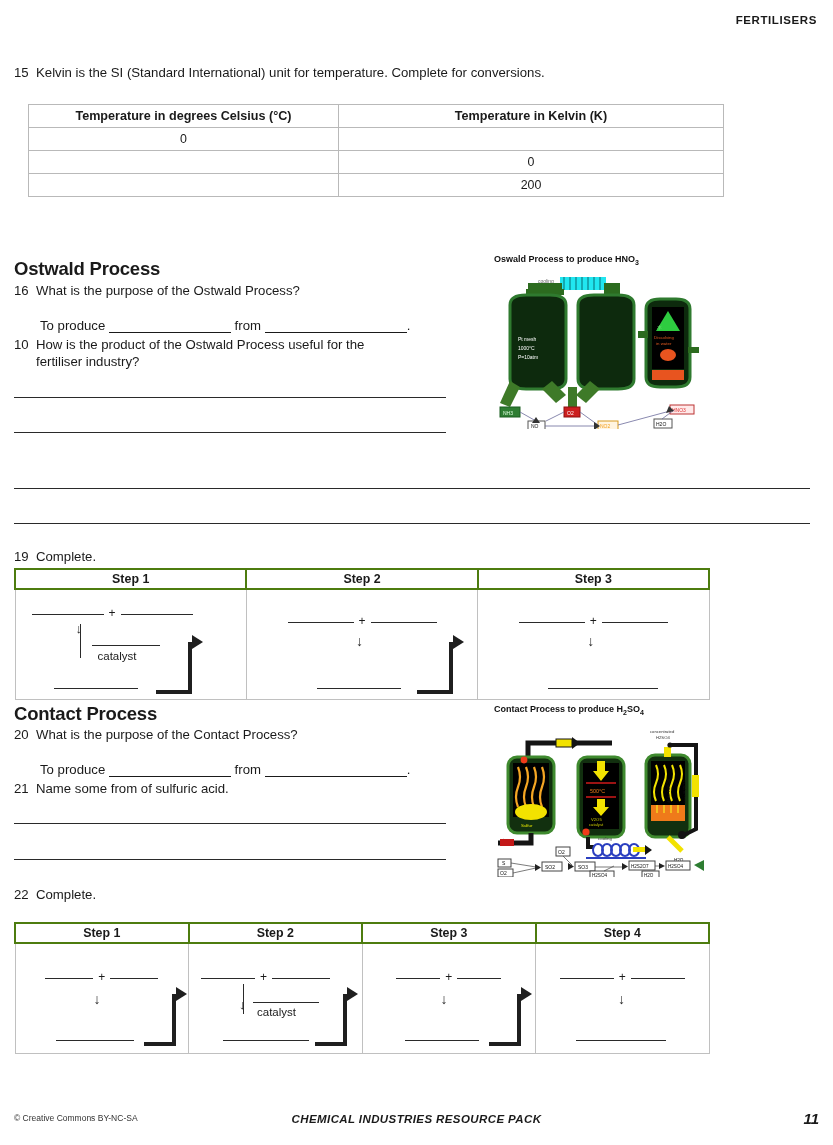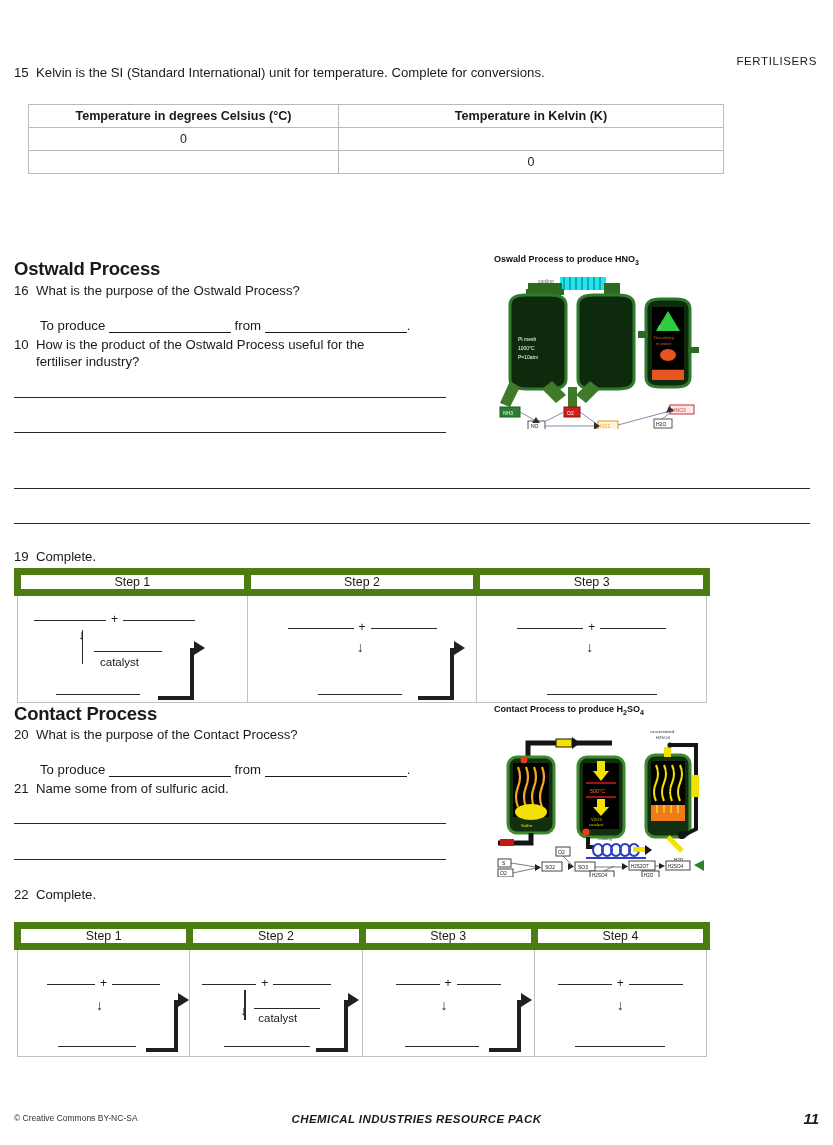--- a/index.html
+++ b/index.html
@@ -7,23 +7,22 @@
     width: 833px; height: 1145px;
     background: #ffffff;
     font-family: "Liberation Sans", sans-serif;
     color: #1a1a1a;
   }
   .page { position: relative; width: 833px; height: 1145px; overflow: hidden; }
 
   
   .hdr {
     position: absolute; top: 14px; right: 16px;
-    font-size: 11.5px; font-weight: normal; letter-spacing: .6px;
+    font-size: 11.5px; font-weight: bold; letter-spacing: .6px;
     color: #1a1a1a;
-    margin-top: 41px;
   }
 
   
   .q { position: absolute; font-size: 13.2px; line-height: 17px; }
   .qnum { display: inline-block; width: 22px; }
   .qtxt { display: inline; }
 
   
   .ktable {
     position: absolute; left: 28px; top: 104px;
@@ -57,22 +56,22 @@
   .diagtitle sub { font-size: 7px; }
   .diagbody { position: relative; }
 
   
   .steptable {
     position: absolute; left: 14px; width: 696px;
     border-collapse: collapse; border: 1px solid #c0c0c0;
     table-layout: fixed;
   }
   .steptable th {
-    border: 7px solid #4d7c0f; height: 20px;
-    font-size: 12.4px; font-weight: normal; text-align: center;
+    border: 2px solid #4d7c0f; height: 20px;
+    font-size: 12.4px; font-weight: bold; text-align: center;
   }
   .steptable td {
     border: 1px solid #c0c0c0; height: 110px;
     vertical-align: top; position: relative;
   }
   .eqwrap { position: relative; width: 100%; height: 100%; }
   .eqrow {
     position: absolute; left: 0; right: 0; top: 22px;
     text-align: center; font-size: 12px; white-space: nowrap;
   }
@@ -132,20 +131,24 @@
       <th class="c0">Temperature in degrees Celsius (°C)</th>
       <th>Temperature in Kelvin (K)</th>
     </tr>
     <tr>
       <td>0</td>
       <td></td>
     </tr>
     <tr>
       <td></td>
       <td>0</td>
+    </tr>
+    <tr>
+      <td></td>
+      <td>200</td>
     </tr>
   </tbody>
     </table>
 
   <div class="sect" style="left:14px; top:258px;">Ostwald Process</div>
 
   <div class="q" style="left:14px; top:282px;">
     <span class="qnum">16</span><span>What is the purpose of the Ostwald Process?</span>
   </div>
 

